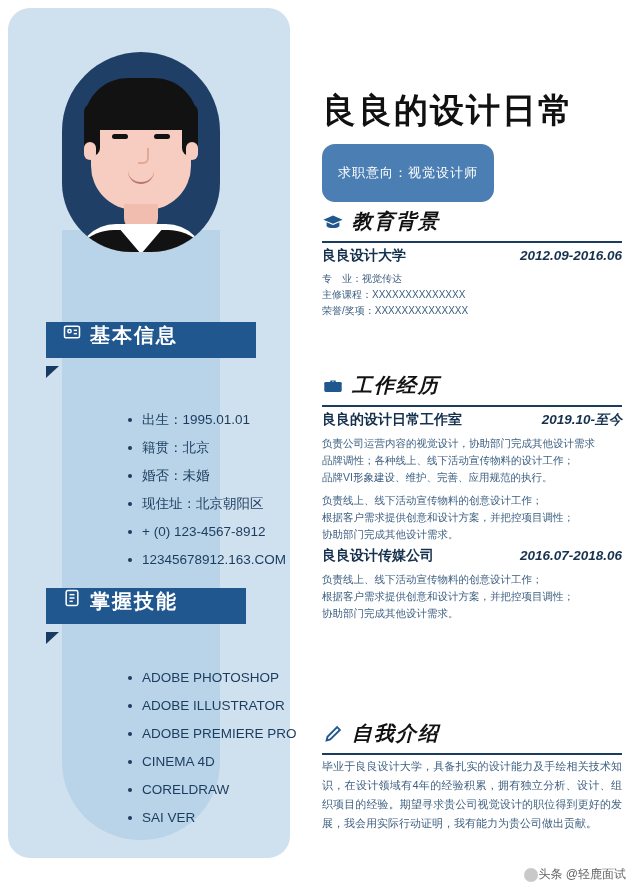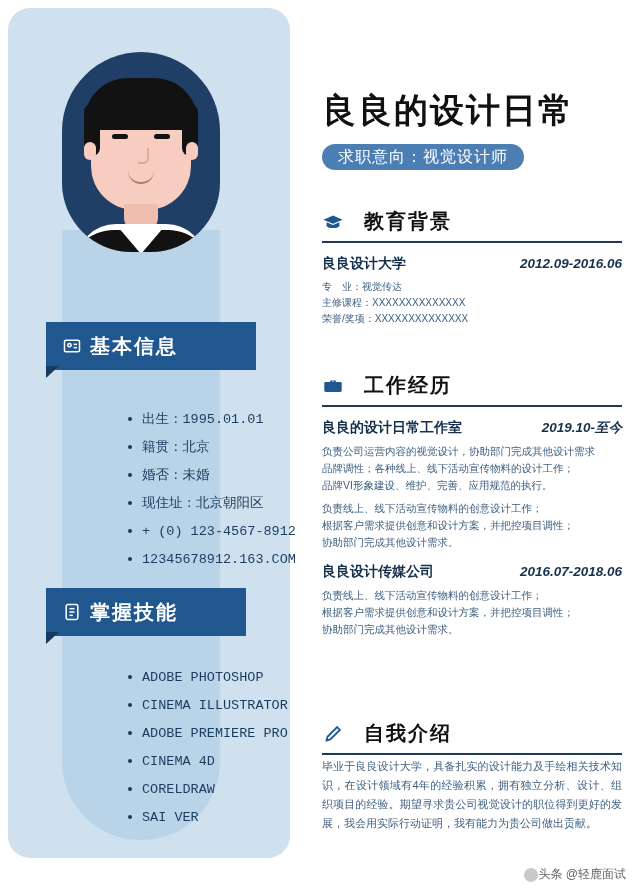--- a/index.html
+++ b/index.html
@@ -186,24 +186,24 @@
     width: 146px;
     height: 60px;
     background: #121212;
     border-radius: 46px 46px 0 0;
     clip-path: polygon(0 0, 36% 0, 50% 40%, 64% 0, 100% 0, 100% 100%, 0 100%);
   }
 
   
   .ribbon {
     position: absolute;
-    height: 48px;
+    height: 36px;
     background: #21578f;
     display: flex;
-    align-items: center;
+    align-items: flex-start;
     box-sizing: border-box;
     padding-left: 16px;
     color: #ffffff;
   }
   .ribbon .rib-title {
     font-size: 20px;
     font-weight: bold;
     letter-spacing: 2px;
     margin-left: 8px;
   }
@@ -212,21 +212,20 @@
     width: 0; height: 0;
     border-left: 13px solid #163a61;
     border-bottom: 12px solid transparent;
   }
 
   .left-list {
     position: absolute;
     color: #1b3c5e;
     font-size: 13.5px;
     line-height: 28px;
-    font-family: Liberation Mono, monospace;
   }
   .left-list li {
     margin: 0;
     padding: 0;
     list-style: none;
     white-space: nowrap;
   }
   .left-list .dot {
     display: inline-block;
     width: 4px; height: 4px;
@@ -253,55 +252,56 @@
     color: #111111;
     letter-spacing: 2px;
   }
   .subtitle-pill {
     position: absolute;
     left: 10px;
     top: 144px;
     height: 26px;
     background: #4b7fb3;
     color: #ffffff;
-    font-size: 16px;
+    font-size: 13px;
     border-radius: 13px;
     display: flex;
     align-items: center;
-    padding: 0 16px;
+    padding: 16px 16px;
     letter-spacing: 1px;
   }
   .sec {
     position: absolute;
     left: 10px;
     width: 300px;
   }
   .sec-head {
     display: flex;
     align-items: center;
-    gap: 20px;
+    gap: 8px;
     padding-bottom: 6px;
     border-bottom: 2px solid #1b3c5e;
+    font-style: italic;
   }
   .sec-head .sec-title {
     font-size: 20px;
     font-weight: bold;
     color: #111111;
     letter-spacing: 2px;
   }
   .sec-icon {
     color: #21578f;
     display: inline-flex;
     align-items: center;
   }
   .row {
     display: flex;
     justify-content: space-between;
     align-items: baseline;
-    margin-top: 12px;
+    margin-top: 4px;
   }
   .row .r-left {
     font-size: 14px;
     font-weight: bold;
     color: #16314d;
   }
   .row .r-right {
     font-size: 13.5px;
     font-weight: bold;
     color: #16314d;
@@ -400,21 +400,21 @@
         <line x1="9" y1="12" x2="15" y2="12"></line>
         <line x1="9" y1="16" x2="13" y2="16"></line>
       </svg>
     </span>
     <span class="rib-title">掌握技能</span>
   </div>
   <div class="ribbon-fold" style="left:46px; top:632px;"></div>
 
   <ul class="left-list" style="left:88px; top:650px;">
     <li><span class="dot"></span><span>ADOBE PHOTOSHOP</span></li>
-    <li><span class="dot"></span><span>CINEMA ILLUSTRATOR</span></li>
+    <li><span class="dot"></span><span>ADOBE ILLUSTRATOR</span></li>
     <li><span class="dot"></span><span>ADOBE PREMIERE PRO</span></li>
     <li><span class="dot"></span><span>CINEMA 4D</span></li>
     <li><span class="dot"></span><span>CORELDRAW</span></li>
     <li><span class="dot"></span><span>SAI VER</span></li>
   </ul>
 
   <div class="right">
 
     <div class="main-title">良良的设计日常</div>
     <div class="subtitle-pill">求职意向：视觉设计师</div>

